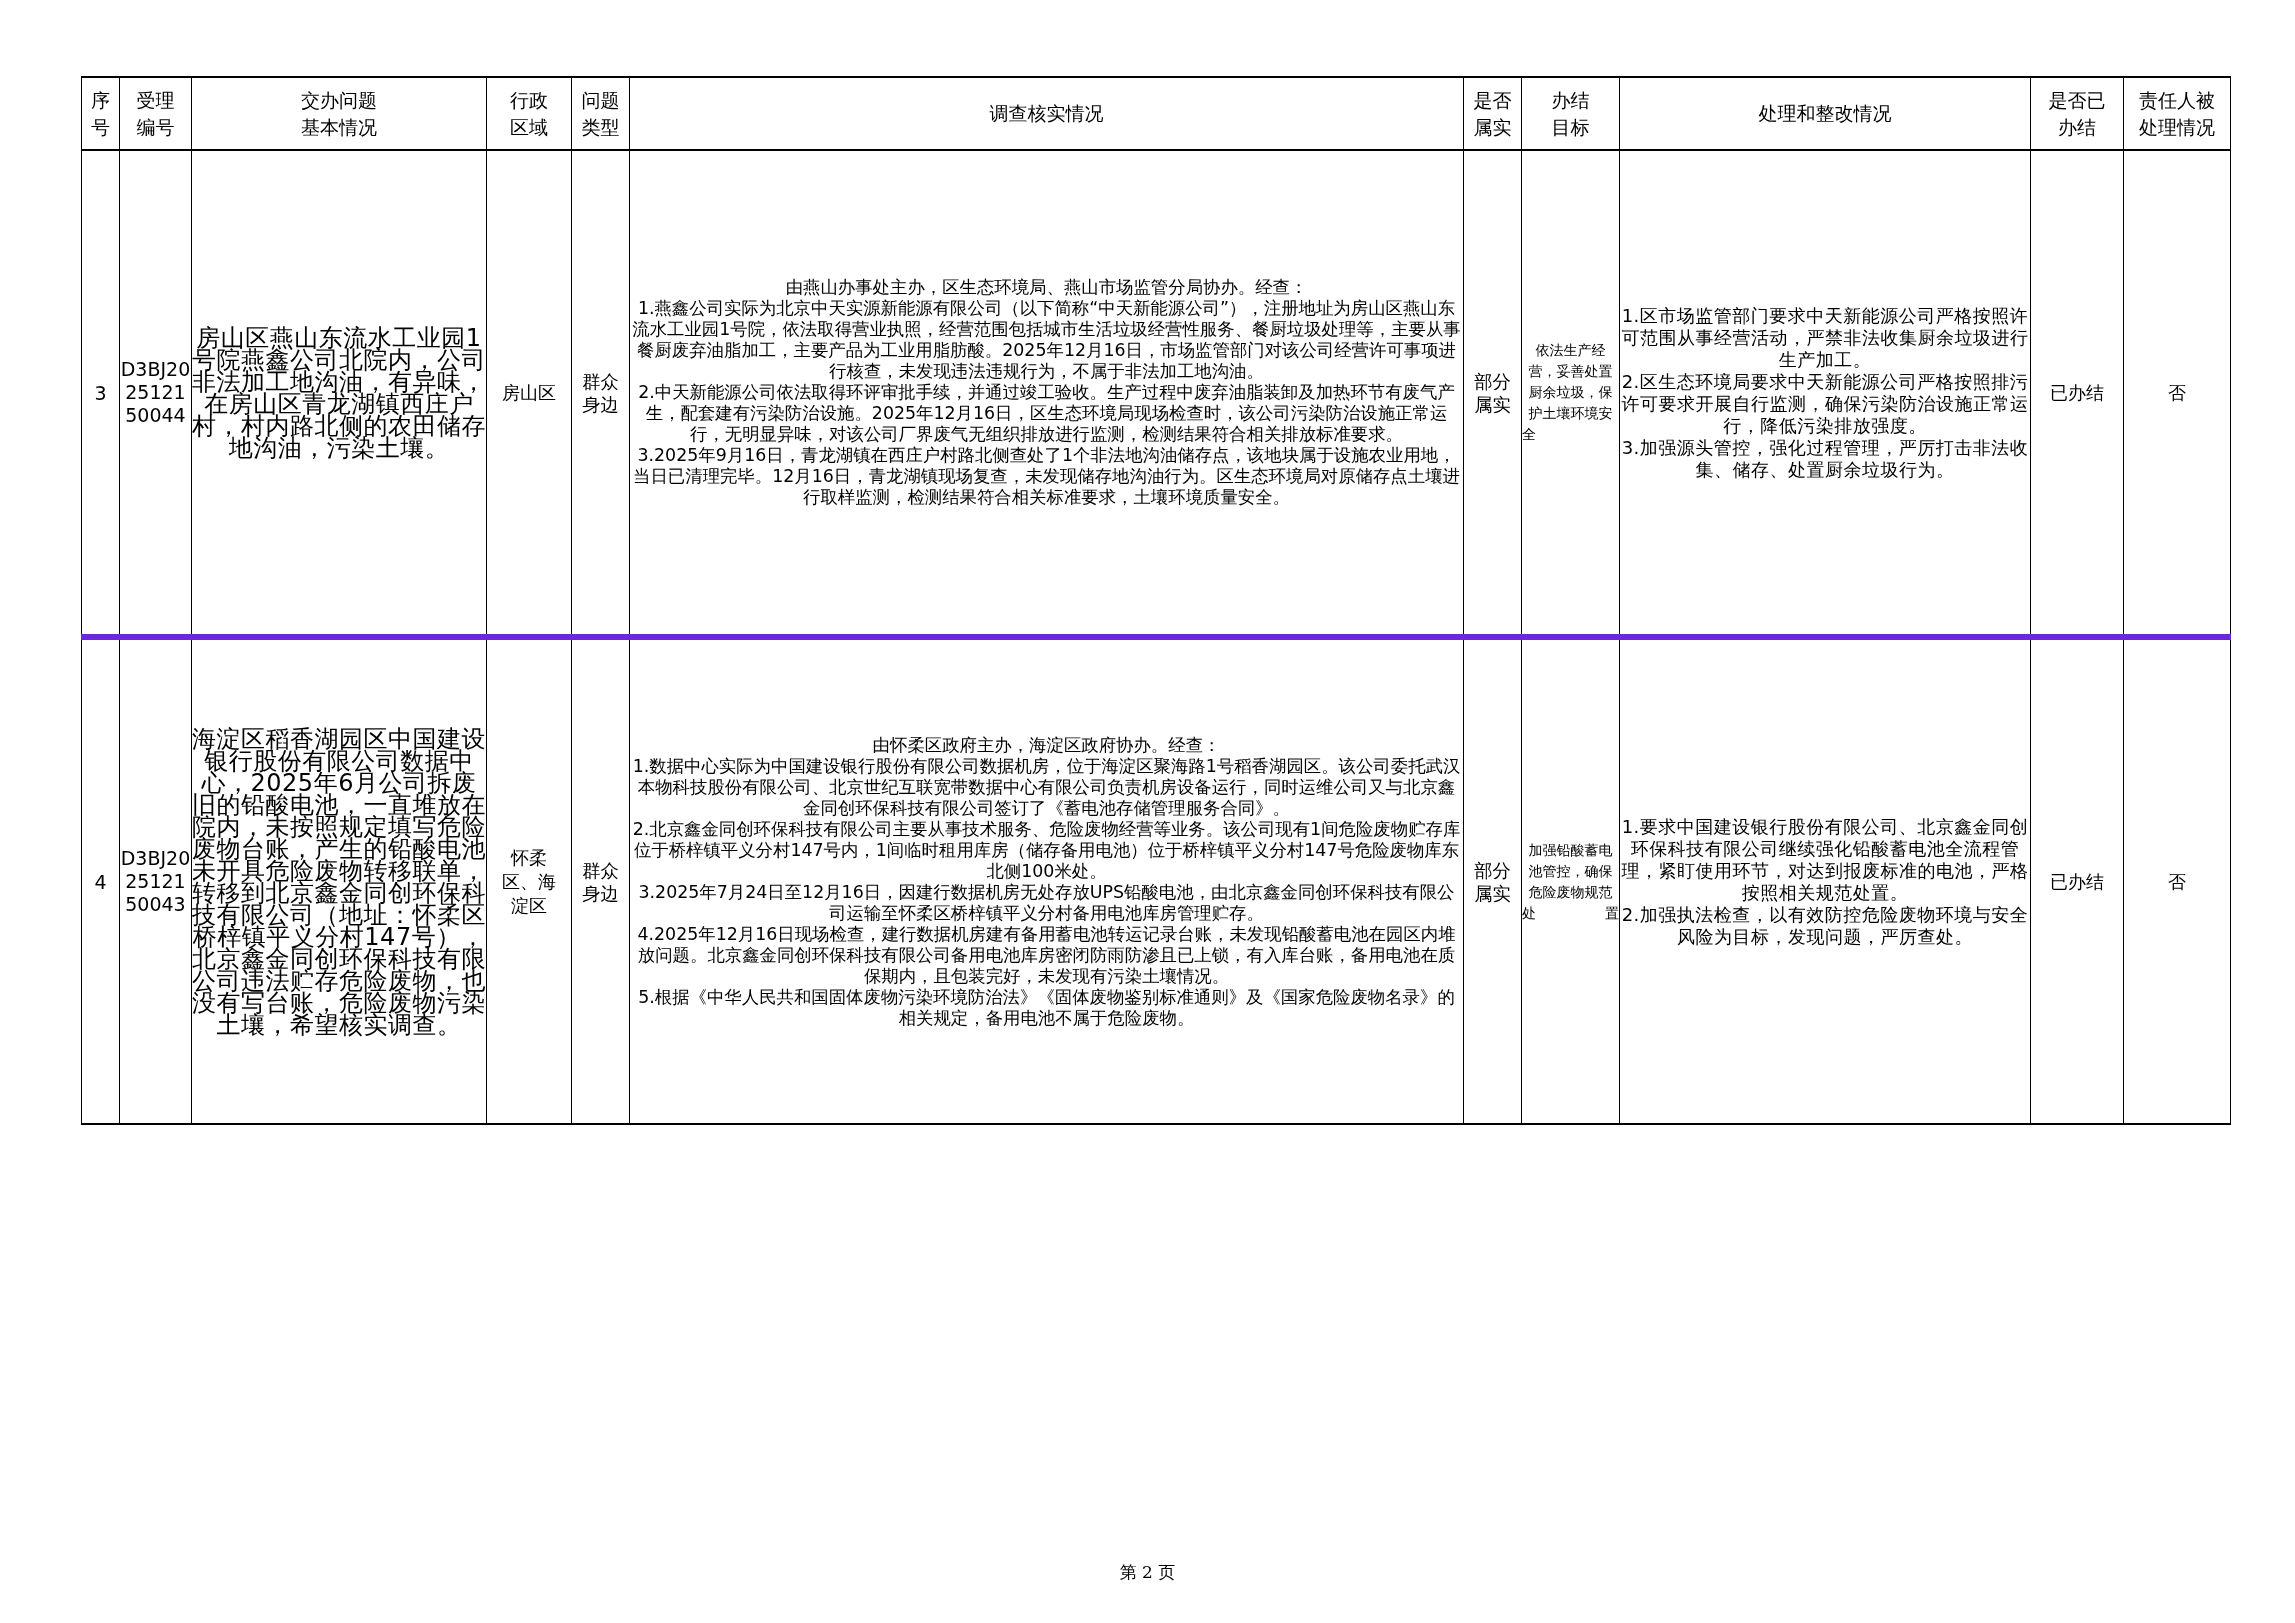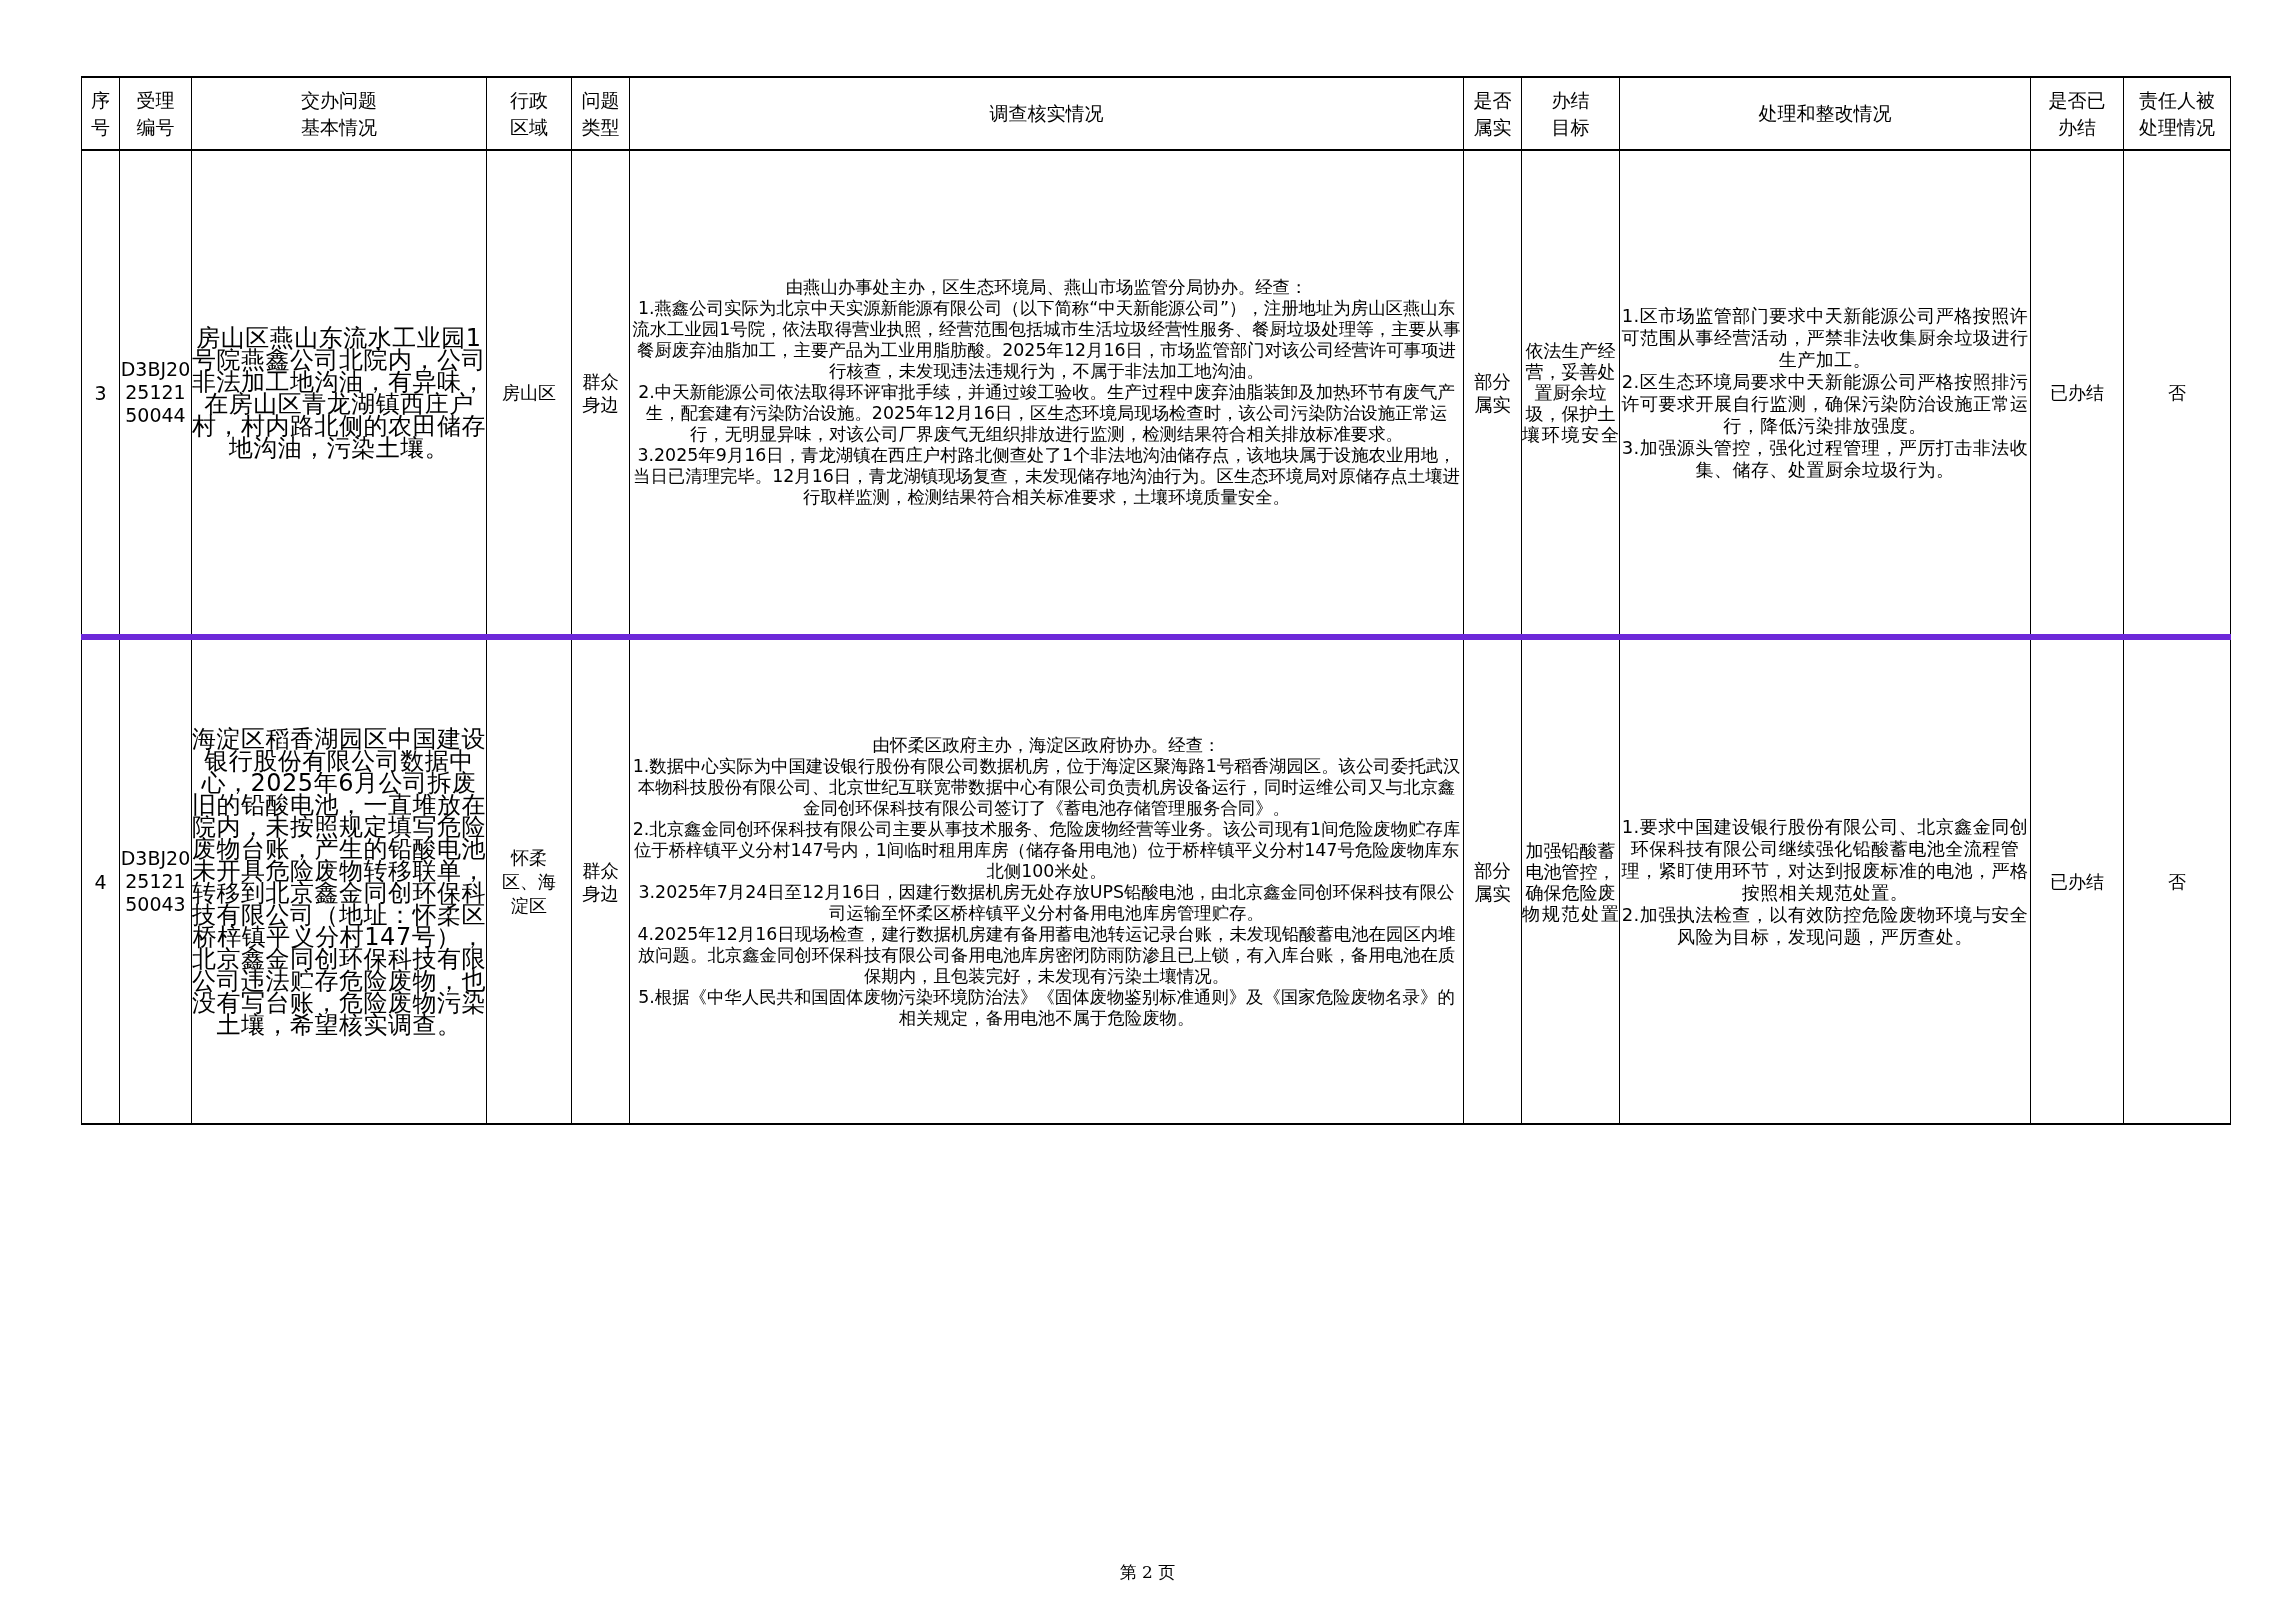--- a/index.html
+++ b/index.html
@@ -15,21 +15,21 @@
   table.report thead th { height:71px; font-size:19px; line-height:27px; font-weight:normal;
                  border-bottom:2.9px solid #000; }
   tr.row3 td { height:483px; border-bottom:6px solid #6d28d9; }
   tr.row4 td { height:483px; }
   .cell-text { font-size:18px; line-height:21px; }
   .seq { font-size:19px; }
   .rid { font-size:19px; line-height:23px; word-break:break-all; padding:0 1.9px; }
   .desc { text-align:justify; padding:0 6.7px; font-size:24px; line-height:22px; letter-spacing:0.5px; }
   .invest { text-align:left; padding:0 5.8px; font-size:17.4px; line-height:21px; }
   .invest p { margin:0; }
-  .goal { text-align:justify; text-align-last:justify; padding:0 6.7px; font-size:18px; line-height:21px; }
+  .goal { text-align:justify; text-align-last:justify; padding:0 6.7px; font-size:14px; line-height:21px; }
   .rectify { text-align:left; padding:0 5.8px; font-size:18px; line-height:22px; letter-spacing:0.5px; }
   .rectify p { margin:0; }
   .twoline { font-size:18.3px; line-height:23px; }
   .footer { position:absolute; left:1109px; top:1561px; width:77px; text-align:center;
             font-family:"DejaVu Serif", "Liberation Serif", serif; font-size:17px; }
 </style>
 </head>
 <body>
 
 <div id="page">

